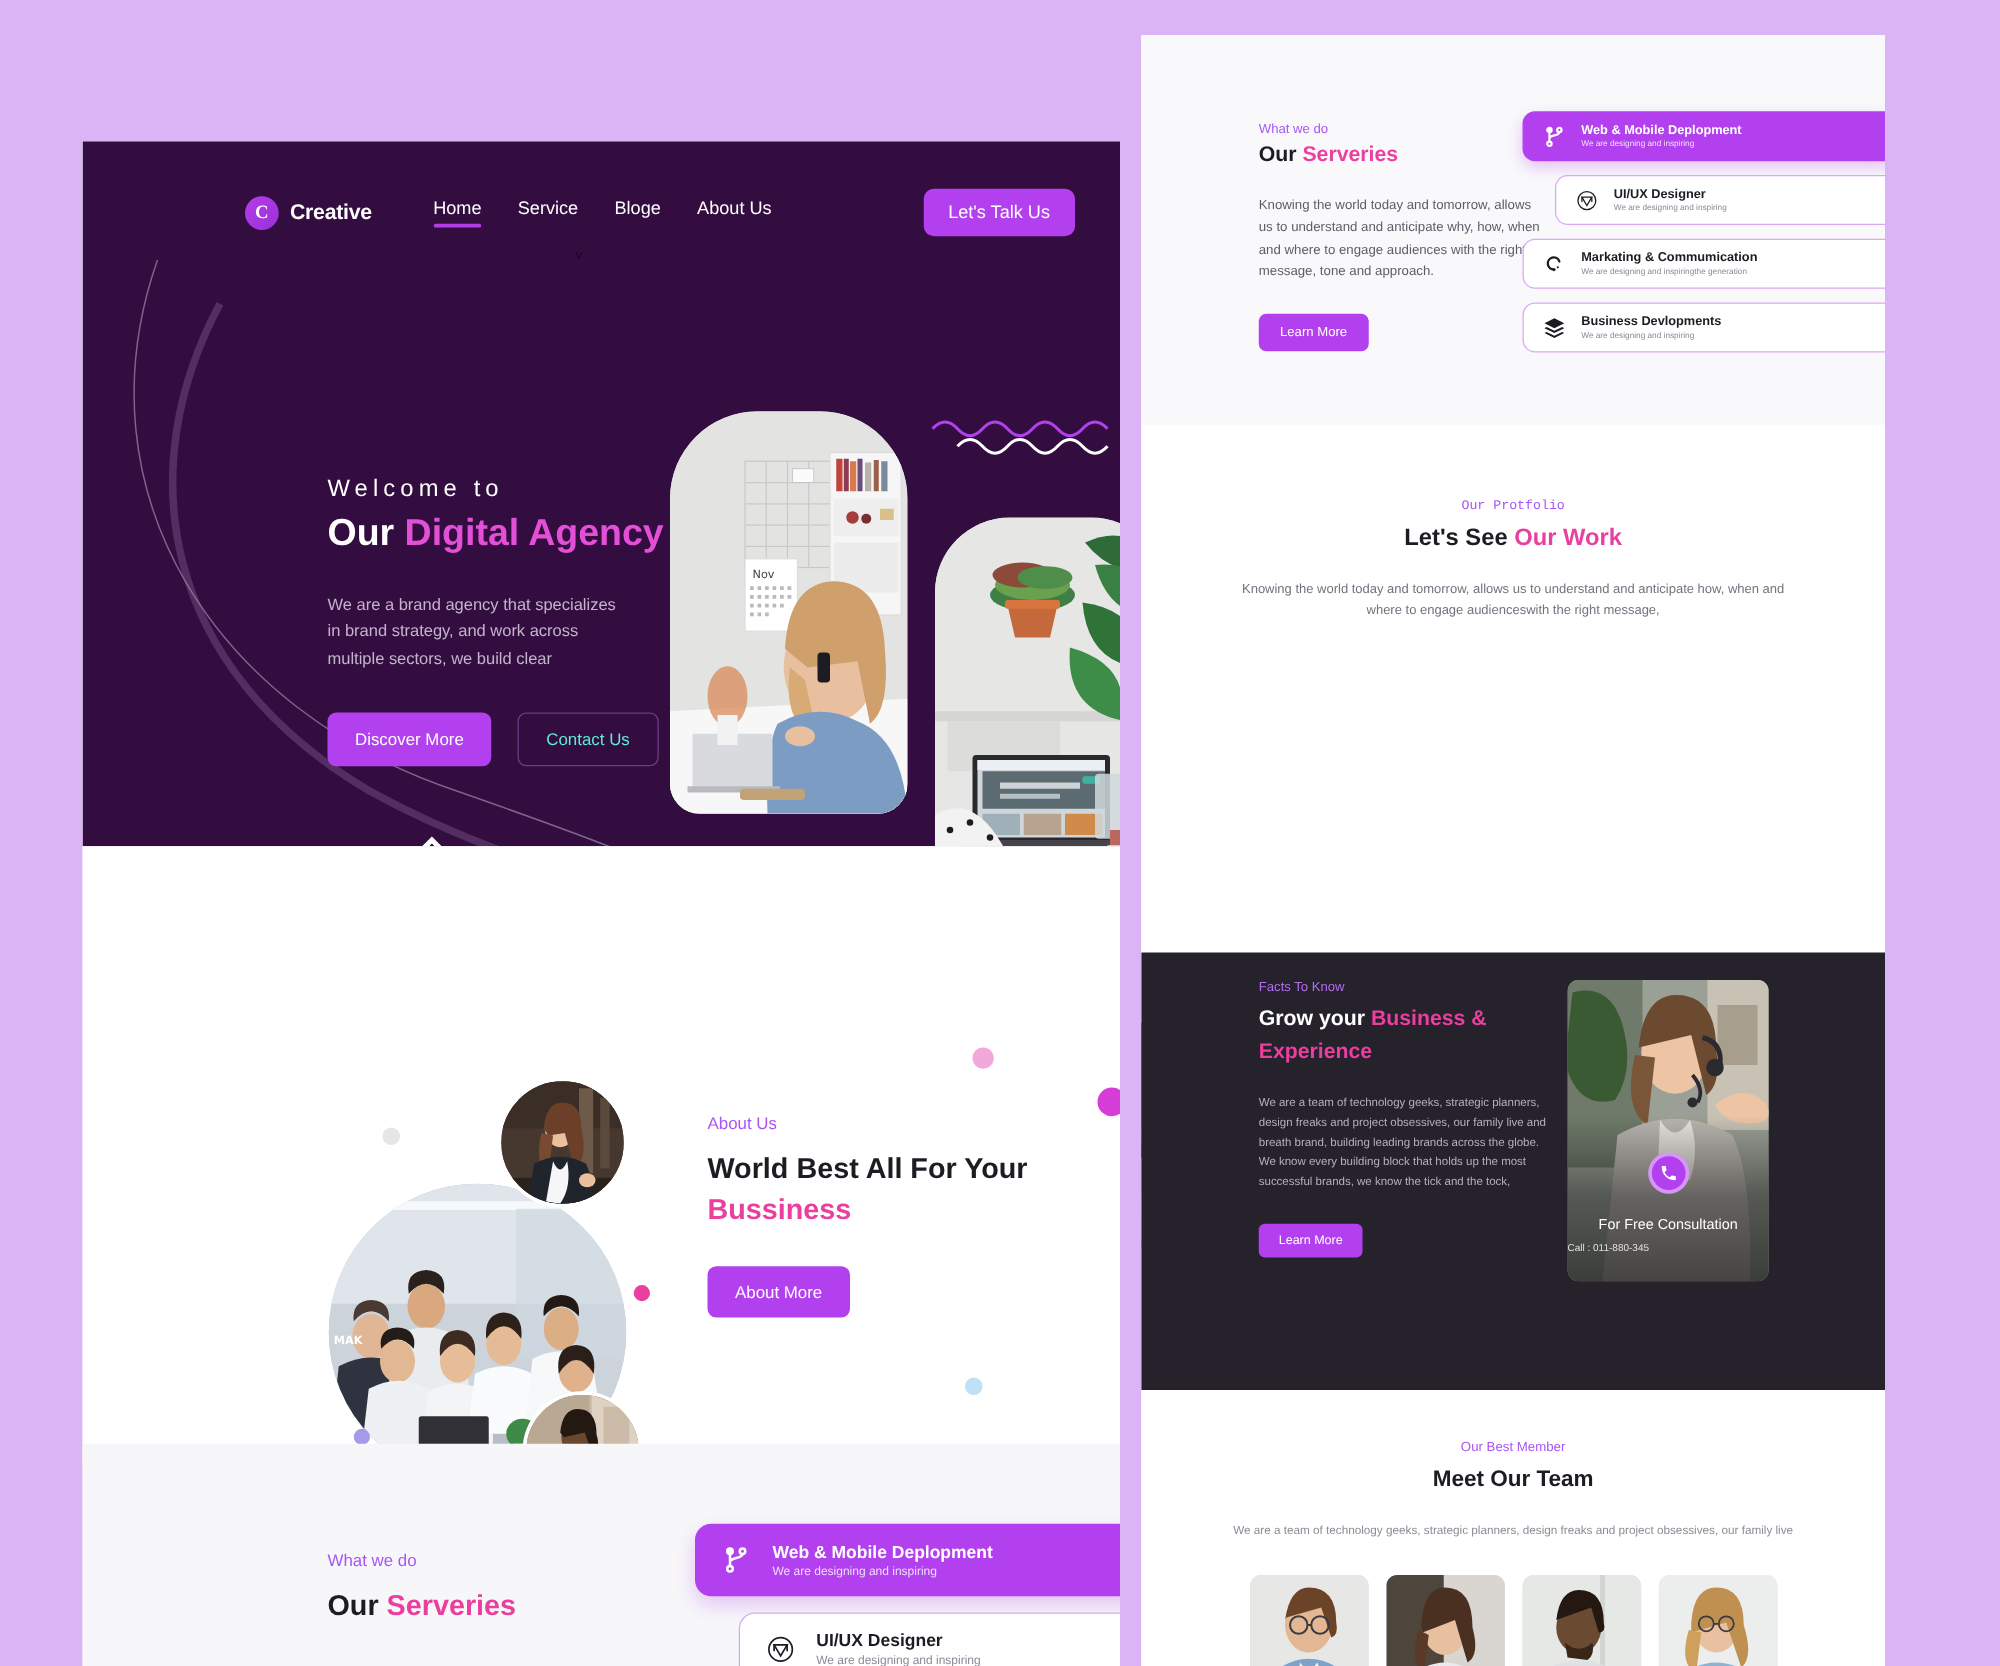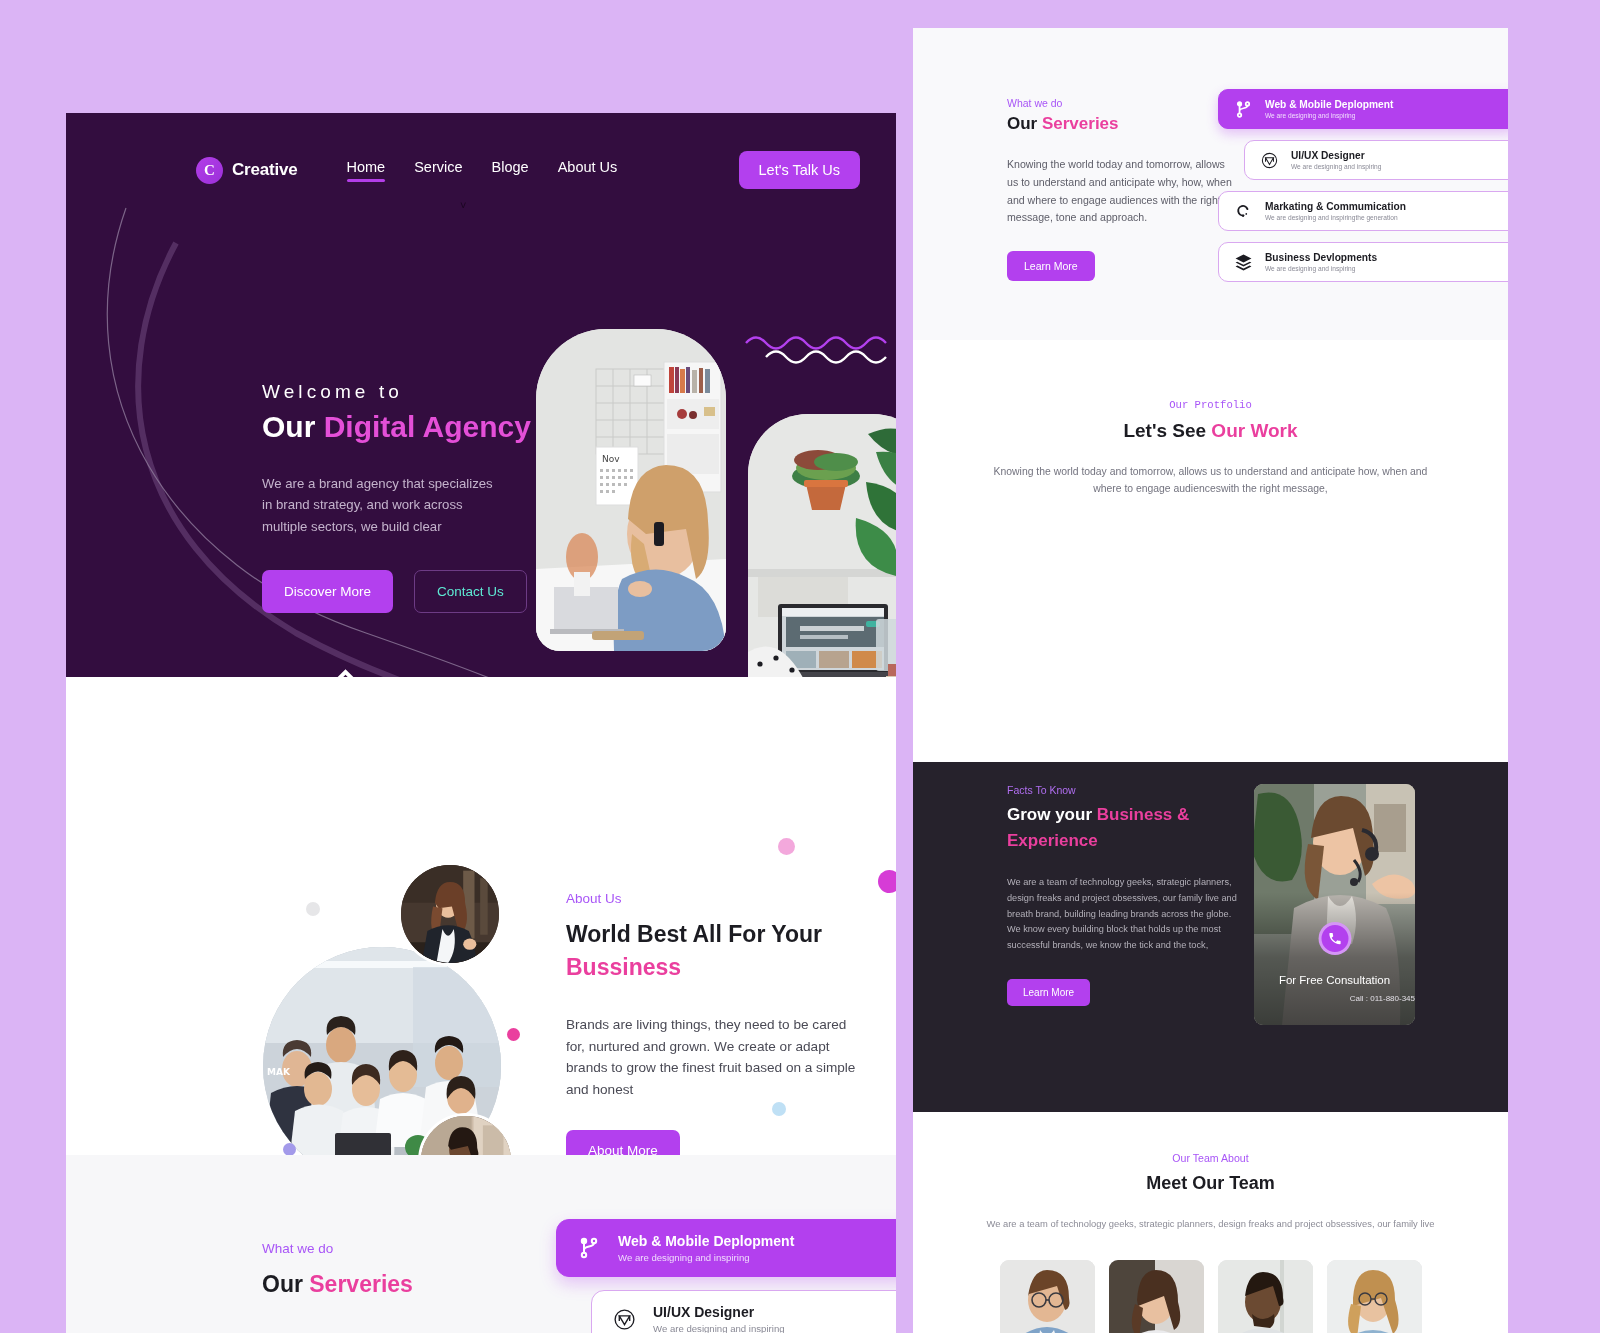--- a/index.html
+++ b/index.html
@@ -209,21 +209,21 @@
     overflow:hidden;background:#6f6a66;
   }
   .fk-overlay{ position:absolute;left:0;right:0;bottom:0;top:0; }
   .fk-phone{
     position:absolute;left:50%;transform:translateX(-50%);top:138px;
     width:33px;height:33px;border-radius:50%;background:#b340ee;
     display:flex;align-items:center;justify-content:center;
     border:3px solid rgba(255,255,255,.45);
   }
   .fk-cons{ position:absolute;left:0;right:0;top:190px;text-align:center;color:#fff;font-size:11.5px; }
-  .fk-call{ position:absolute;left:0;right:0;top:210px;text-align:right;color:#e2dfe6;font-size:8px; }
+  .fk-call{ position:absolute;left:0;right:0;top:210px;text-align:left;color:#e2dfe6;font-size:8px; }
 
   
   .r-team{ position:relative;width:100%;height:221px;background:#fff;text-align:center; }
   .tm-eyebrow{ color:#a855f7;font-size:10.6px;font-weight:500;padding-top:40px; }
   .tm-h2{ font-size:18px;font-weight:bold;color:#1c1c22;margin-top:9px; }
   .tm-sub{ color:#8c8c97;font-size:9.4px;line-height:1.65;margin-top:22px; }
   .tm-row{ display:flex;gap:14px;justify-content:center;margin-top:28px; }
   .tm-card{ width:95px;height:90px;border-radius:9px;overflow:hidden;background:#e3e3e5; }
 
   
@@ -490,21 +490,20 @@
   <div class="dot" style="left:812px;top:757px;width:23px;height:23px;background:#d63cd6;"></div>
   <div class="dot" style="left:706px;top:989px;width:14px;height:14px;background:#bfe0f5;"></div>
 
   <svg style="position:absolute;left:680px;top:1050px;width:118px;height:42px;" viewBox="0 0 118 42">
     <path d="M3 20 q9 -15 18 0 t18 0 t18 0 t18 0 t18 0 t18 0" stroke="#b340ee" stroke-width="2.6" fill="none"></path>
   </svg>
 
   <div class="about-text">
     <div class="eyebrow">About Us</div>
     <div class="h2"><span>World Best All For Your</span><br><span class="pink">Bussiness</span></div>
-    <div class="body-text">Brands are living things, they need to be cared for, nurtured and grown. We create or adapt brands to grow the finest fruit  based on a simple and honest</div>
     <button class="btn-solid" style="margin-top:30px;">About More</button>
   </div>
 
   <div class="services-lite"></div>
   <div class="sv-left">
     <div class="eyebrow">What we do</div>
     <div class="h2"><span>Our </span><span class="pink">Serveries</span></div>
   </div>
   <div class="sv-cards">
     <div class="sv-card active">
@@ -772,21 +771,21 @@
         <svg width="15" height="15" viewBox="0 0 24 24" fill="#fff">
           <path d="M6.6 10.8c1.4 2.8 3.8 5.1 6.6 6.6l2.2-2.2c.3-.3.7-.4 1-.2 1.1.4 2.3.6 3.6.6.6 0 1 .4 1 1V20c0 .6-.4 1-1 1-9.4 0-17-7.6-17-17 0-.6.4-1 1-1h3.5c.6 0 1 .4 1 1 0 1.2.2 2.4.6 3.6.1.3 0 .7-.2 1l-2.3 2.2z"></path>
         </svg>
       </div>
       <div class="fk-cons">For Free Consultation</div>
       <div class="fk-call">Call : 011-880-345</div>
     </div>
   </div>
 
   <div class="r-team">
-    <div class="tm-eyebrow">Our Team About</div>
+    <div class="tm-eyebrow">Our Best Member</div>
     <div class="tm-h2">Meet Our Team</div>
     <div class="tm-sub">We are a team of technology geeks, strategic planners, design freaks and project obsessives, our family live</div>
     <div class="tm-row">
       <div class="tm-card">
         <svg class="ph" viewBox="0 0 95 90" preserveAspectRatio="xMidYMid slice">
           <rect width="95" height="90" fill="#e7e7e6"></rect>
           <ellipse cx="47" cy="40" rx="19" ry="22" fill="#e3b793"></ellipse>
           <path d="M28 36 q4 -26 19 -26 q22 0 22 28 q2 10 -4 12 l-8 -24 l-28 8z" fill="#6b4428"></path>
           <circle cx="39" cy="40" r="7" fill="none" stroke="#3a3a40" stroke-width="1.6"></circle>
           <circle cx="56" cy="40" r="7" fill="none" stroke="#3a3a40" stroke-width="1.6"></circle>

